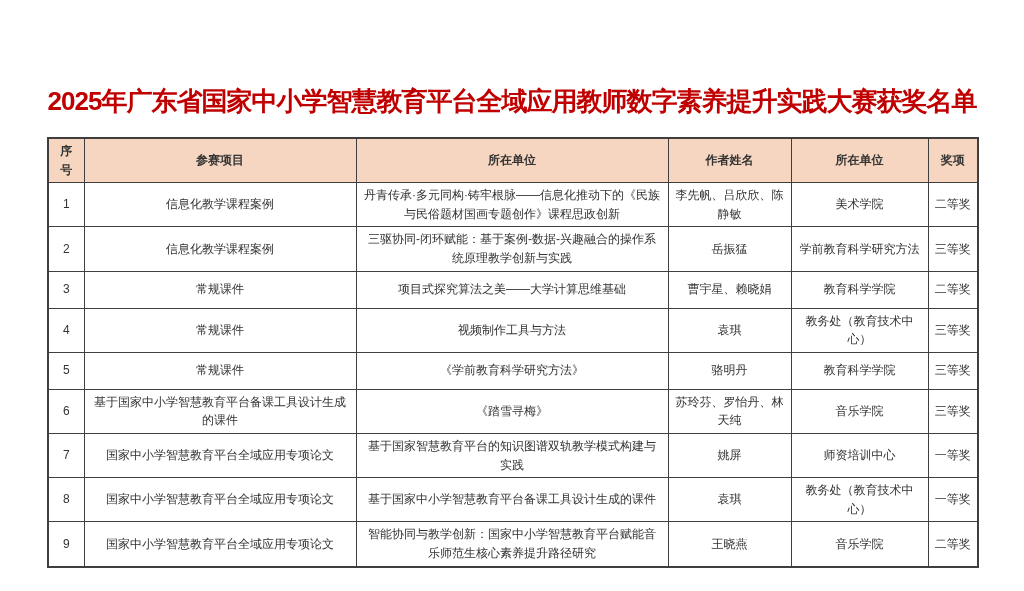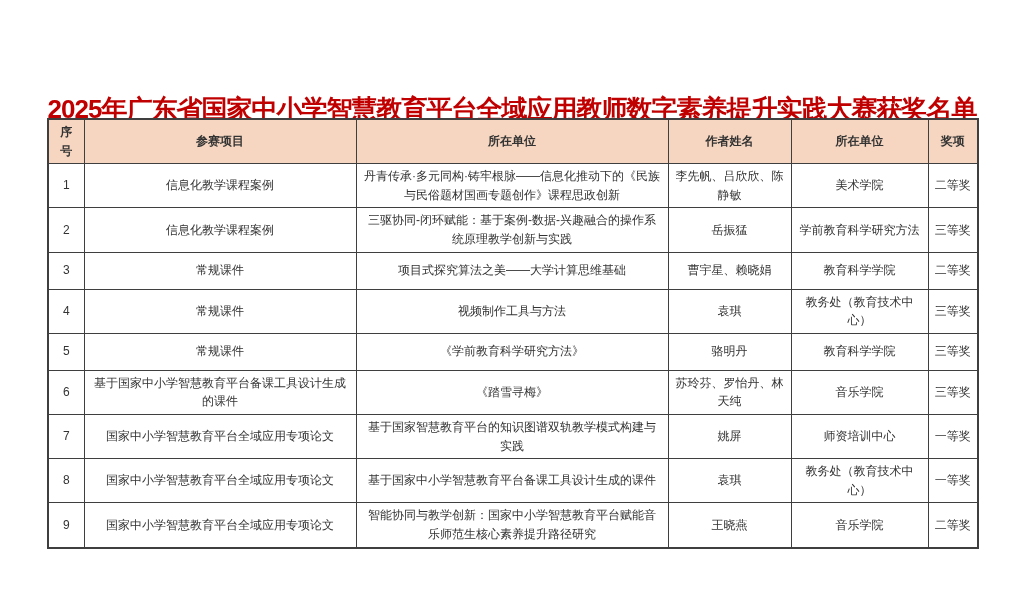--- a/index.html
+++ b/index.html
@@ -9,31 +9,31 @@
     font-family: "Liberation Sans", "DejaVu Sans", sans-serif;
     overflow: hidden;
   }
   .page {
     position: relative;
     width: 1024px; height: 591px;
     background: #fff;
   }
   .title {
     position: absolute;
-    top: 92px; left: 0; right: 0;
+    top: 84px; left: 0; right: 0;
     text-align: center;
     font-size: 26px;
     font-weight: bold;
     letter-spacing: -1px;
     color: var(--title-color, #c00000);
     white-space: nowrap;
   }
   table.awards {
     position: absolute;
-    top: 118px; left: 47px;
+    top: 137px; left: 47px;
     width: 930px;
     border-collapse: collapse;
     table-layout: fixed;
     border: 2px solid var(--border-color, #3f3f3f);
     font-size: 12px;
     color: var(--text-color, #333);
   }
   table.awards th, table.awards td {
     border: 1px solid var(--border-color, #3f3f3f);
     text-align: center;

